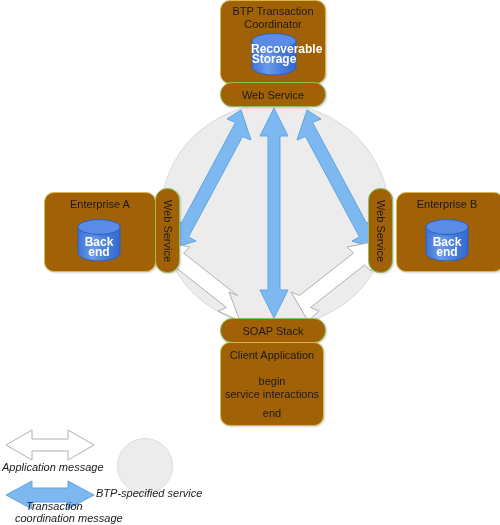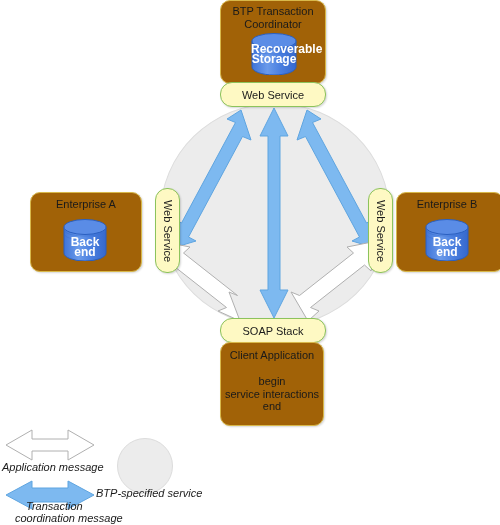--- a/index.html
+++ b/index.html
@@ -12,21 +12,21 @@
   
   .node{position:absolute;box-sizing:border-box;}
 
   .yellow-box{
     background:#a16207;
     border:1px solid #d8b84a;
     border-radius:10px;
     box-shadow:1px 1px 2px rgba(0,0,0,0.16);
   }
   .green-box{
-    background:#fef9c3;
+    background:#a16207;
     border:1px solid #8cc35c;
     border-radius:12px;
     box-shadow:1px 1px 2px rgba(0,0,0,0.16);
   }
 
   .title{
     position:absolute;left:0;right:0;
     text-align:center;
     font-size:11px;
     color:#1a1a1a;
@@ -135,21 +135,21 @@
         <span>Recoverable</span><br>
         <span>Storage</span>
       </div>
     </div>
   </div>
 
   <div class="node green-box" style="left:220px;top:82px;width:106px;height:25px;">
     <div class="green-label">Web Service</div>
   </div>
 
-  <div class="node yellow-box" style="left:30px;top:192px;width:112px;height:80px;">
+  <div class="node yellow-box" style="left:44px;top:192px;width:112px;height:80px;">
     <div class="title" style="top:5px;">Enterprise A</div>
 
     <div class="cyl" style="left:32px;top:26px;width:44px;height:42px;">
       <svg width="44" height="42" viewBox="0 0 44 42">
         <defs>
           <linearGradient id="cylgrad2" x1="0" y1="0" x2="1" y2="0">
             <stop offset="0%" stop-color="#3f74d8"></stop>
             <stop offset="35%" stop-color="#6a9aea"></stop>
             <stop offset="65%" stop-color="#4a7fe0"></stop>
             <stop offset="100%" stop-color="#3668cc"></stop>
@@ -195,21 +195,21 @@
   </div>
 
   <div class="node green-box" style="left:220px;top:318px;width:106px;height:25px;">
     <div class="green-label">SOAP Stack</div>
   </div>
 
   <div class="node yellow-box" style="left:220px;top:342px;width:104px;height:84px;">
     <div class="title" style="top:6px;">Client Application</div>
     <div class="title" style="top:32px;">begin</div>
     <div class="title" style="top:45px;">service interactions</div>
-    <div class="title" style="top:57px;">end</div>
+    <div class="title" style="top:64px;">end</div>
   </div>
 
   <svg class="arrows" viewBox="0 0 500 525" preserveAspectRatio="none">
 
     <polygon class="white-arrow" points="6,445 32,430 32,439 68,439 68,430 94,445 68,460 68,451 32,451 32,460"></polygon>
 
     <polygon class="blue-arrow" points="6,495 32,481 32,488 68,488 68,481 94,495 68,509 68,502 32,502 32,509"></polygon>
   </svg>
 
   <div class="legend-text" style="left:2px;top:461px;">Application message</div>

